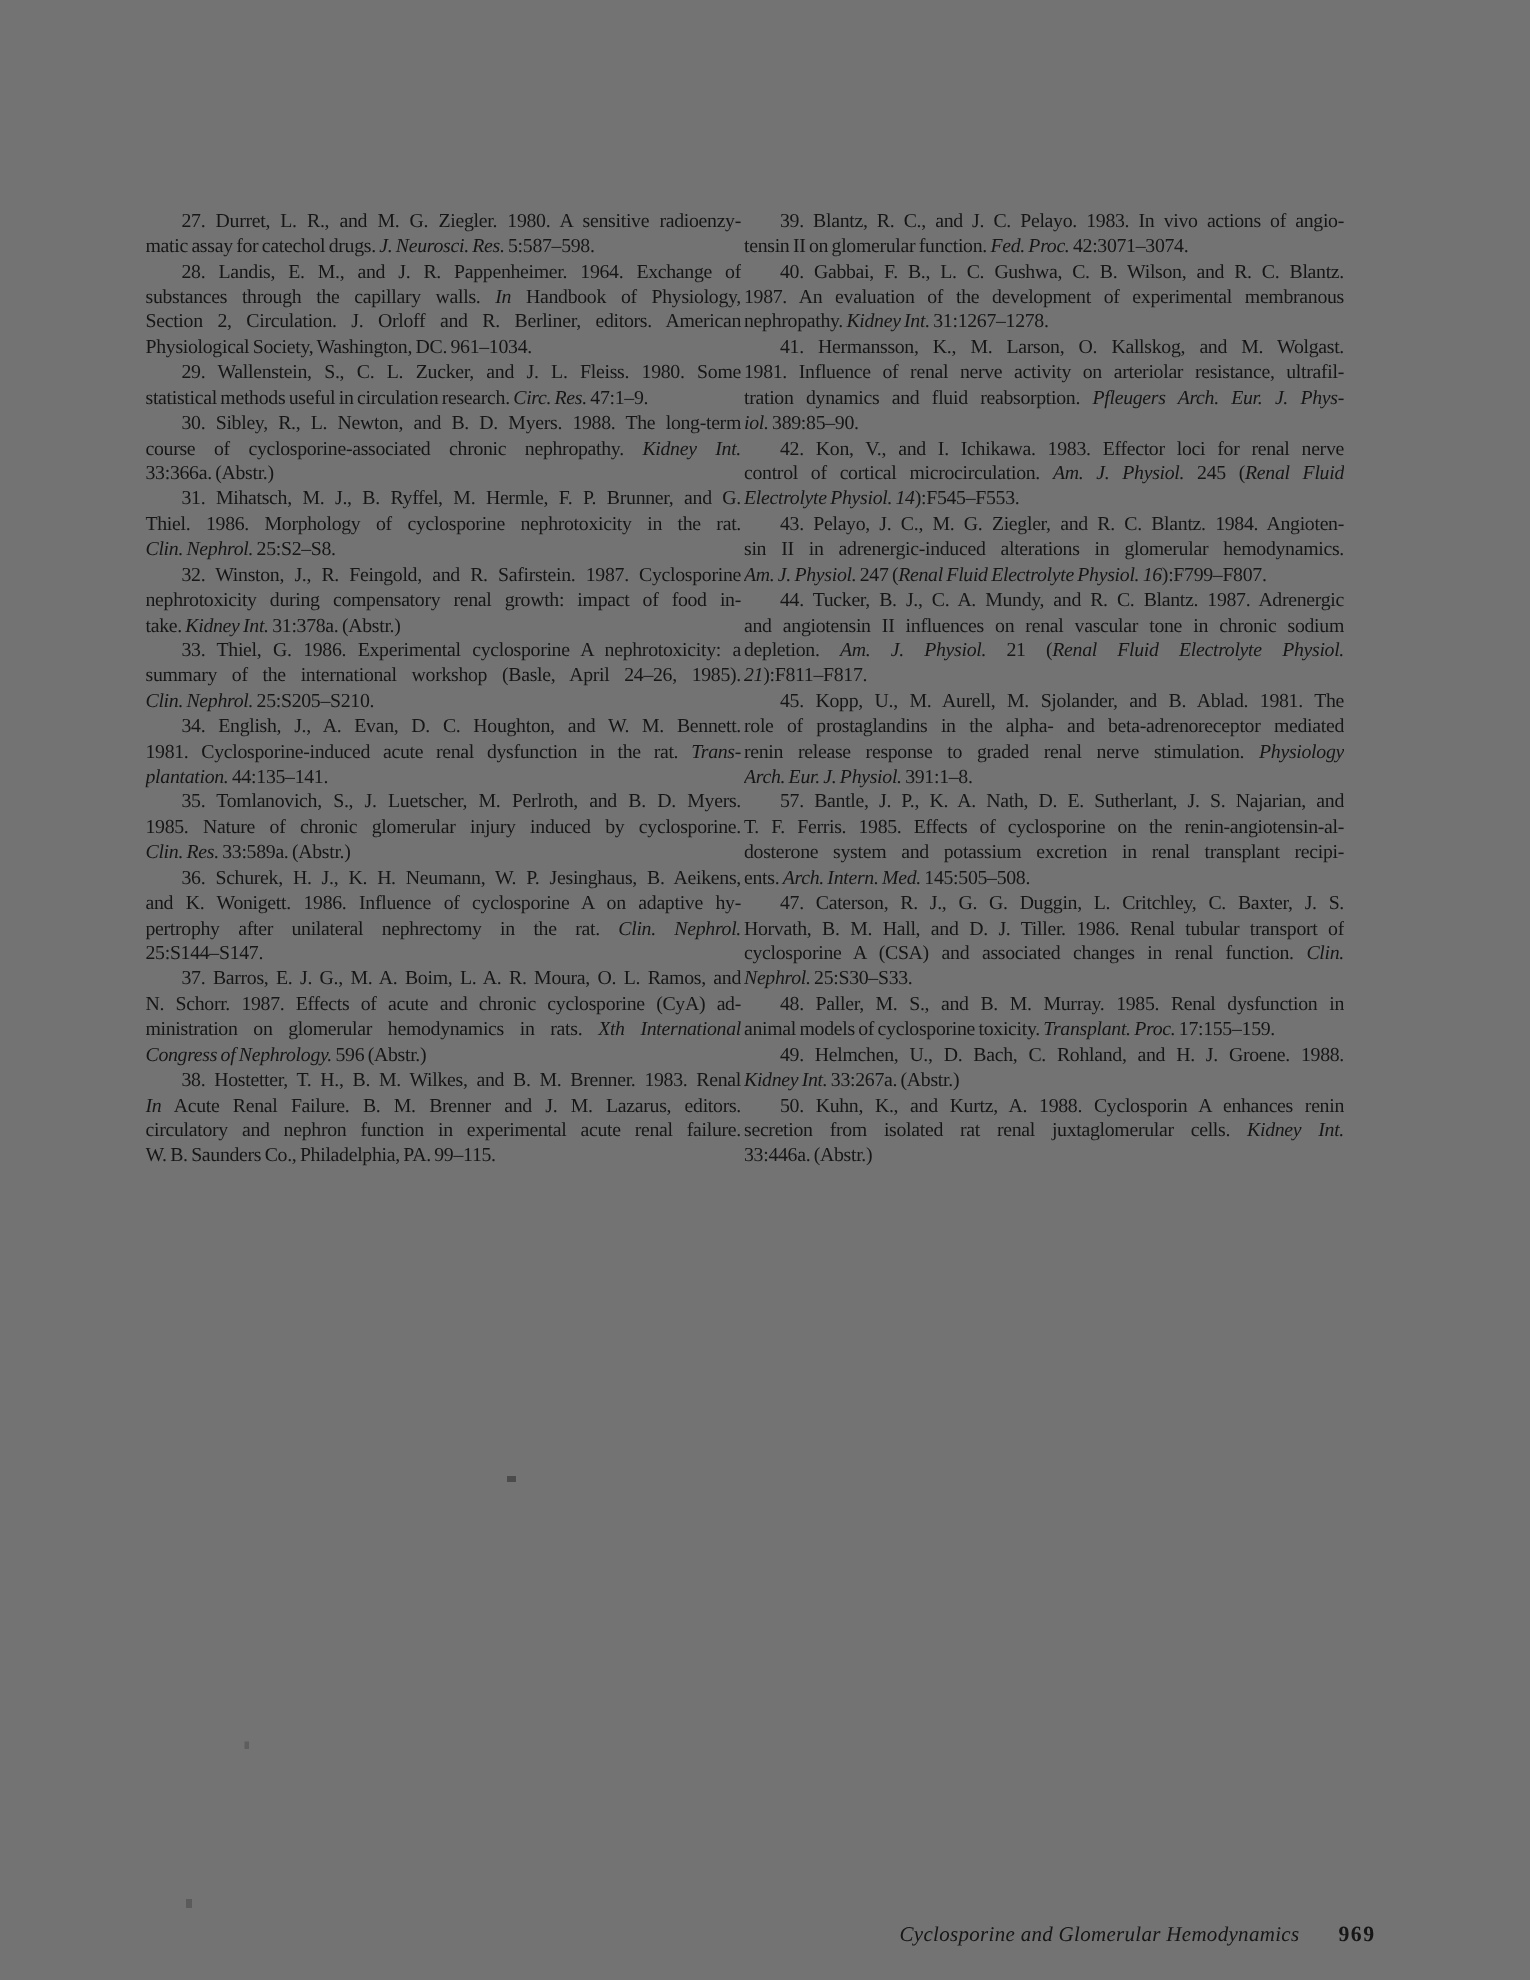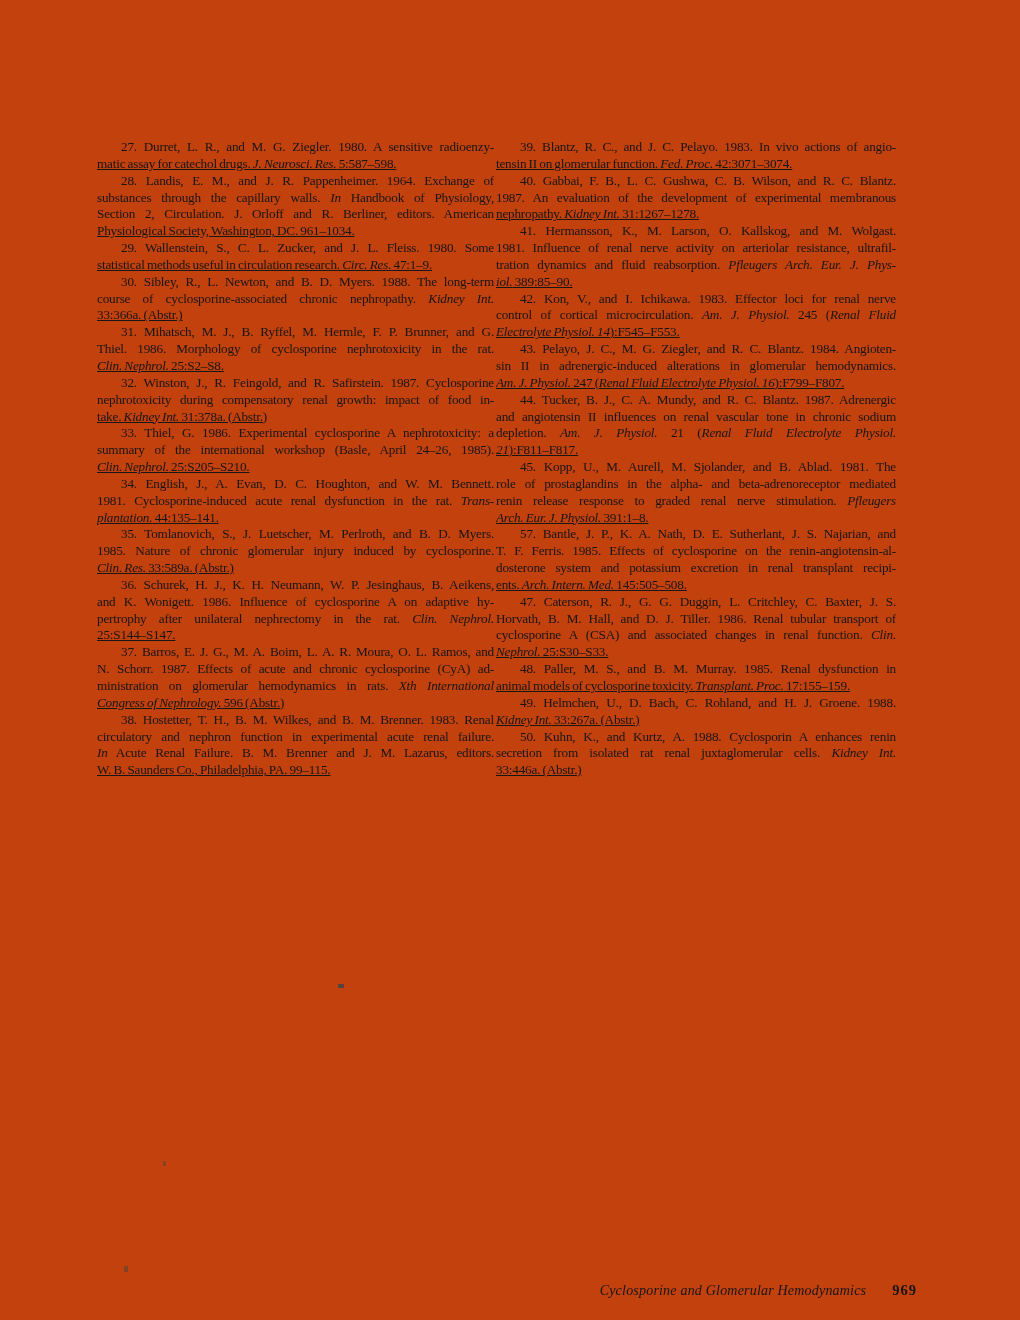--- a/index.html
+++ b/index.html
@@ -6,40 +6,40 @@
     margin: 0; padding: 0;
     width: 1020px; height: 1320px;
     background: #ffffff;
     font-family: "Liberation Serif", serif;
     color: #161616;
     position: relative;
     overflow: hidden;
   }
   #page {
     position: absolute; inset: 0;
-    background: #c2410c;
+    background: #737373;
   }
   .col {
     position: absolute;
     top: 139px;
   }
   #col-left  { left: 97px;  width: 397px; }
   #col-right { left: 496px; width: 400px; }
   .ref-line {
     font-size: 13.2px;
     line-height: 16.85px;
     height: 16.85px;
     letter-spacing: -0.2px;
     word-spacing: -0.8px;
     text-align: justify;
     text-align-last: justify;
     overflow: hidden;
   }
   .ref-line.para-start { padding-left: 24px; }
-  .ref-line.para-end   { text-align-last: left; text-decoration: underline; }
+  .ref-line.para-end   { text-align-last: left; }
   .ital { font-style: italic; }
   #footer {
     position: absolute;
     top: 1281px;
     right: 103px;
     white-space: nowrap;
   }
   #footer-title {
     font-style: italic;
     font-size: 14px;
@@ -117,22 +117,22 @@
         <div class="ref-line para-end"><span>25:S144–S147.</span></div>
       </div>
       <div>
         <div class="ref-line para-start"><span>37. Barros, E. J. G., M. A. Boim, L. A. R. Moura, O. L. Ramos, and</span></div>
         <div class="ref-line"><span>N. Schorr. 1987. Effects of acute and chronic cyclosporine (CyA) ad-</span></div>
         <div class="ref-line"><span>ministration on glomerular hemodynamics in rats. </span><span class="ital">Xth International</span></div>
         <div class="ref-line para-end"><span class="ital">Congress of Nephrology.</span><span> 596 (Abstr.)</span></div>
       </div>
       <div>
         <div class="ref-line para-start"><span>38. Hostetter, T. H., B. M. Wilkes, and B. M. Brenner. 1983. Renal</span></div>
+        <div class="ref-line"><span class="ital">In</span><span> Acute Renal Failure. B. M. Brenner and J. M. Lazarus, editors.</span></div>
         <div class="ref-line"><span>circulatory and nephron function in experimental acute renal failure.</span></div>
-        <div class="ref-line"><span class="ital">In</span><span> Acute Renal Failure. B. M. Brenner and J. M. Lazarus, editors.</span></div>
         <div class="ref-line para-end"><span>W. B. Saunders Co., Philadelphia, PA. 99–115.</span></div>
       </div>
     </div>
   <div id="col-right" class="col">
       <div>
         <div class="ref-line para-start"><span>39. Blantz, R. C., and J. C. Pelayo. 1983. In vivo actions of angio-</span></div>
         <div class="ref-line para-end"><span>tensin II on glomerular function. </span><span class="ital">Fed. Proc.</span><span> 42:3071–3074.</span></div>
       </div>
       <div>
         <div class="ref-line para-start"><span>40. Gabbai, F. B., L. C. Gushwa, C. B. Wilson, and R. C. Blantz.</span></div>
@@ -157,21 +157,21 @@
       </div>
       <div>
         <div class="ref-line para-start"><span>44. Tucker, B. J., C. A. Mundy, and R. C. Blantz. 1987. Adrenergic</span></div>
         <div class="ref-line"><span>and angiotensin II influences on renal vascular tone in chronic sodium</span></div>
         <div class="ref-line"><span>depletion. </span><span class="ital">Am. J. Physiol.</span><span> 21 (</span><span class="ital">Renal Fluid Electrolyte Physiol.</span></div>
         <div class="ref-line para-end"><span class="ital">21</span><span>):F811–F817.</span></div>
       </div>
       <div>
         <div class="ref-line para-start"><span>45. Kopp, U., M. Aurell, M. Sjolander, and B. Ablad. 1981. The</span></div>
         <div class="ref-line"><span>role of prostaglandins in the alpha- and beta-adrenoreceptor mediated</span></div>
-        <div class="ref-line"><span>renin release response to graded renal nerve stimulation. </span><span class="ital">Pfleugers</span></div>
+        <div class="ref-line"><span>renin release response to graded renal nerve stimulation. </span><span class="ital">Physiology</span></div>
         <div class="ref-line para-end"><span class="ital">Arch. Eur. J. Physiol.</span><span> 391:1–8.</span></div>
       </div>
       <div>
         <div class="ref-line para-start"><span>57. Bantle, J. P., K. A. Nath, D. E. Sutherlant, J. S. Najarian, and</span></div>
         <div class="ref-line"><span>T. F. Ferris. 1985. Effects of cyclosporine on the renin-angiotensin-al-</span></div>
         <div class="ref-line"><span>dosterone system and potassium excretion in renal transplant recipi-</span></div>
         <div class="ref-line para-end"><span>ents. </span><span class="ital">Arch. Intern. Med.</span><span> 145:505–508.</span></div>
       </div>
       <div>
         <div class="ref-line para-start"><span>47. Caterson, R. J., G. G. Duggin, L. Critchley, C. Baxter, J. S.</span></div>

